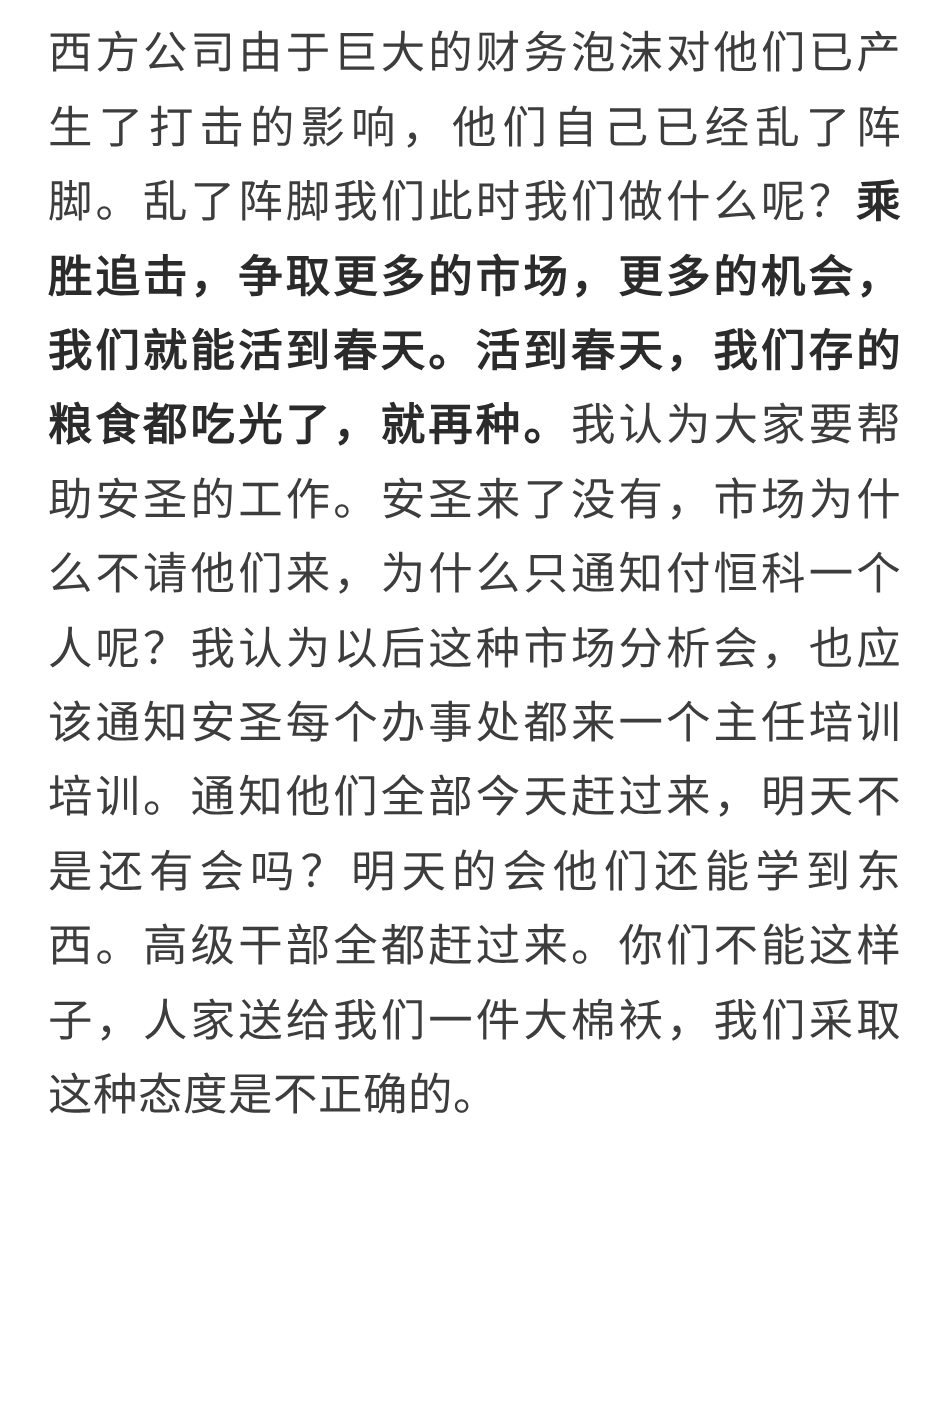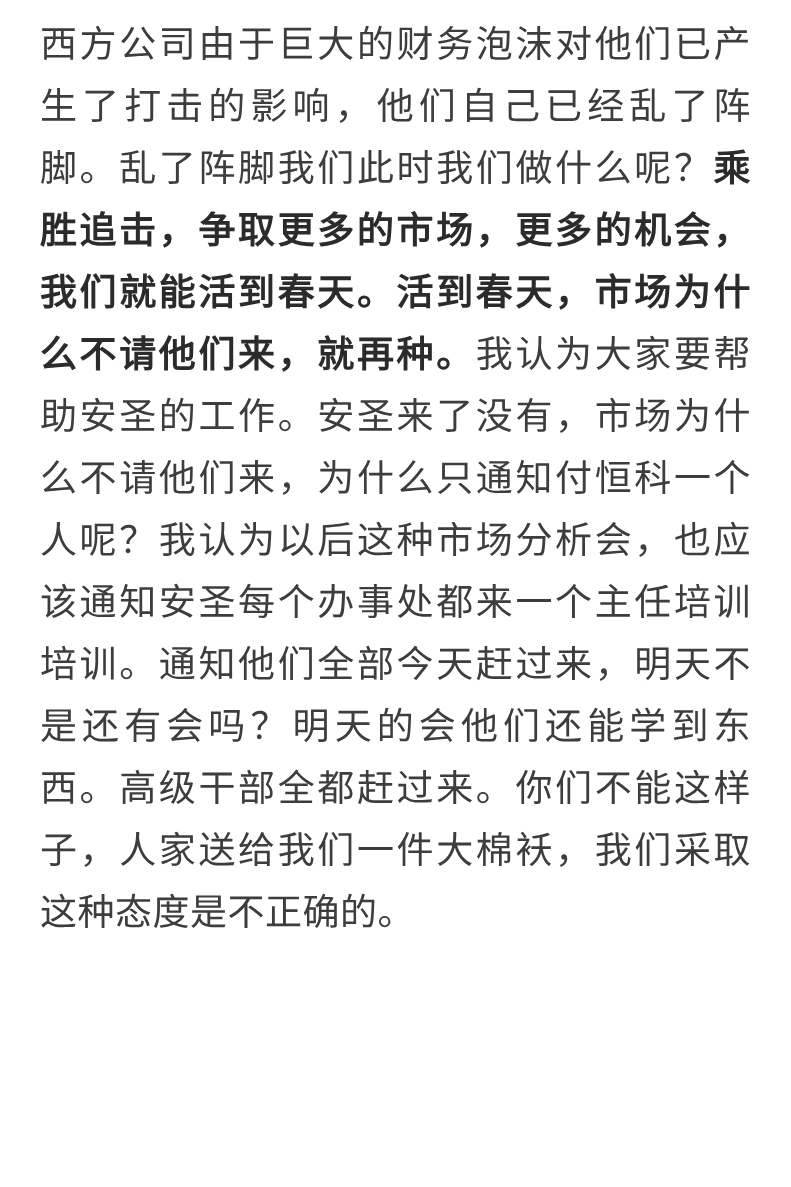--- a/index.html
+++ b/index.html
@@ -35,15 +35,15 @@
   .seg-bold {
     font-weight: 700;
     color: #2b2b2b;
   }
 </style>
 </head>
 <body>
 
 <div class="page">
   <div class="article-body">
-    <span class="seg">西方公司由于巨大的财务泡沫对他们已产生了打击的影响，他们自己已经乱了阵脚。乱了阵脚我们此时我们做什么呢？</span><span class="seg seg-bold">乘胜追击，争取更多的市场，更多的机会，我们就能活到春天。活到春天，市场为什么不请他们来，就再种。</span><span class="seg">我认为大家要帮助安圣的工作。安圣来了没有，市场为什么不请他们来，为什么只通知付恒科一个人呢？我认为以后这种市场分析会，也应该通知安圣每个办事处都来一个主任培训培训。通知他们全部今天赶过来，明天不是还有会吗？明天的会他们还能学到东西。高级干部全都赶过来。你们不能这样子，人家送给我们一件大棉袄，我们采取这种态度是不正确的。</span>
+    <span class="seg">西方公司由于巨大的财务泡沫对他们已产生了打击的影响，他们自己已经乱了阵脚。乱了阵脚我们此时我们做什么呢？</span><span class="seg seg-bold">乘胜追击，争取更多的市场，更多的机会，我们就能活到春天。活到春天，我们存的粮食都吃光了，就再种。</span><span class="seg">我认为大家要帮助安圣的工作。安圣来了没有，市场为什么不请他们来，为什么只通知付恒科一个人呢？我认为以后这种市场分析会，也应该通知安圣每个办事处都来一个主任培训培训。通知他们全部今天赶过来，明天不是还有会吗？明天的会他们还能学到东西。高级干部全都赶过来。你们不能这样子，人家送给我们一件大棉袄，我们采取这种态度是不正确的。</span>
   </div>
 </div>
 
 </body></html>

